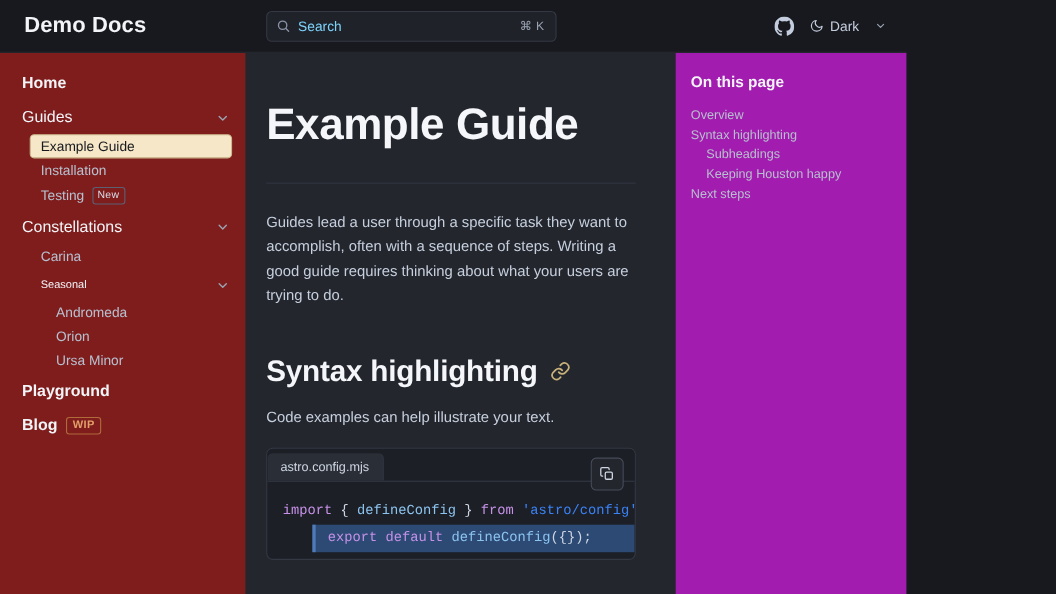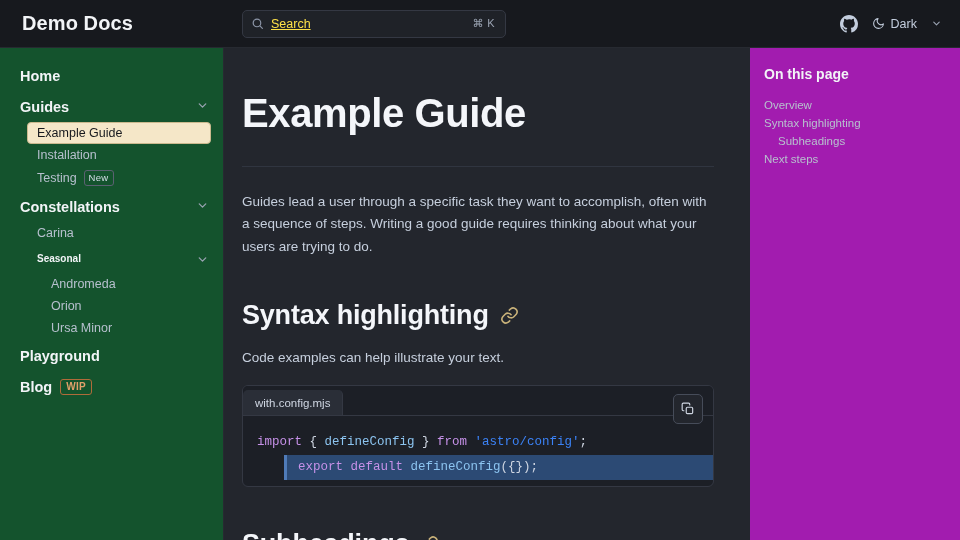--- a/index.html
+++ b/index.html
@@ -3,21 +3,21 @@
 <meta charset="utf-8">
 <style>
   * { box-sizing: border-box; margin: 0; padding: 0; }
   html, body {
     width: 960px; height: 540px;
     background: #17191e;
     color: #c3cddd;
     font-family: "Liberation Sans", sans-serif;
     overflow: hidden;
   }
-  .app { display: flex; flex-direction: column; width: 960px; height: 540px; }
+  .app { display: flex; flex-direction: column; width: 824px; height: 540px; }
 
   
   .header {
     height: 48px; flex: 0 0 48px;
     display: flex; align-items: center;
     background: #17191e;
     border-bottom: 1px solid #272a31;
     padding: 0 14px 0 22px;
     position: relative;
     z-index: 5;
@@ -32,21 +32,21 @@
     width: 264px; height: 28px;
     background: #1f2228;
     border: 1px solid #343843;
     border-radius: 5px;
     display: flex; align-items: center;
     padding: 0 8px;
     gap: 7px;
     cursor: text;
   }
   .search-icon { width: 13px; height: 13px; flex: 0 0 13px; color: #8b94a6; display:block; }
-  .search-placeholder { font-size: 12.5px; color: #fde047; flex: 1 1 auto; text-decoration: underline; }
+  .search-placeholder { font-size: 12.5px; color: #7dd3fc; flex: 1 1 auto; }
   .kbd {
     font-size: 11px; color: #9aa3b2;
     letter-spacing: .4px;
     padding-right: 2px;
   }
   .header-right {
     margin-left: auto; display: flex; align-items: center; gap: 14px;
     padding-right: 4px;
   }
   .gh-icon { width: 18px; height: 18px; color: #c3cddd; display: block; }
@@ -56,32 +56,32 @@
   }
   .moon-icon { width: 13px; height: 13px; display: block; color: #c3cddd; }
   .chev-small { width: 11px; height: 11px; color: #9aa3b2; display: block; }
 
   
   .body { flex: 1 1 auto; display: flex; min-height: 0; }
 
   
   .sidebar {
     width: 224px; flex: 0 0 224px;
-    background: #14532d;
+    background: #7f1d1d;
     border-right: 1px solid #272a31;
     padding: 14px 12px 20px 18px;
     overflow: hidden;
   }
   .nav-top {
     font-size: 14.5px; font-weight: 700; color: #f2f4f7;
     padding: 6px 0 6px 2px;
   }
   .group {
-    display: flex; 
-    font-size: 14.5px; font-weight: 700; color: #f2f4f7;
+    display: flex; align-items: center;
+    font-size: 14.5px; font-weight: 400; color: #f2f4f7;
     padding: 9px 2px 7px 2px;
   }
   .group .chev { margin-left: auto; width: 13px; height: 13px; color: #9aa3b2; }
   .group.sub { font-size: 10px; padding-left: 10px; }
   .sub-list { padding-left: 8px; border-left: 1px solid transparent; }
   .nav-item {
     font-size: 12.5px; color: #b7c0ce;
     padding: 4px 8px 4px 10px;
     border-radius: 4px;
     display: flex; align-items: center; gap: 7px;
@@ -312,21 +312,21 @@
             <svg class="anchor-icon" viewBox="0 0 24 24" fill="none" stroke="currentColor" stroke-width="2" stroke-linecap="round" stroke-linejoin="round">
               <path d="M10 13a5 5 0 0 0 7.5.5l3-3a5 5 0 0 0-7-7l-1.7 1.7"></path>
               <path d="M14 11a5 5 0 0 0-7.5-.5l-3 3a5 5 0 0 0 7 7l1.7-1.7"></path>
             </svg>
           </span>
         </h2>
         <p class="para">Code examples can help illustrate your text.</p>
 
         <div class="codeblock">
           <div class="code-tabs">
-            <div class="code-tab">with.config.mjs</div>
+            <div class="code-tab">astro.config.mjs</div>
           </div>
           <div class="code-body">
             <div class="code-line"><span class="tok-kw">import </span><span class="tok-punct">{ </span><span class="tok-fn">defineConfig</span><span class="tok-punct"> } </span><span class="tok-kw">from </span><span class="tok-str">'astro/config'</span><span class="tok-punct">;</span></div>
             <div class="code-line hl"><span class="tok-kw">export default </span><span class="tok-fn">defineConfig</span><span class="tok-punct">({});</span></div>
           </div>
           <div class="copy-btn">
             <span>
               <svg class="copy-icon" viewBox="0 0 24 24" fill="none" stroke="currentColor" stroke-width="2" stroke-linecap="round" stroke-linejoin="round">
                 <rect x="9" y="9" width="11" height="11" rx="2"></rect>
                 <path d="M5 15H4a2 2 0 0 1-2-2V4a2 2 0 0 1 2-2h9a2 2 0 0 1 2 2v1"></path>
@@ -346,17 +346,18 @@
         </h2>
 
       </div>
     </main>
 
     <aside class="toc">
       <div class="toc-title">On this page</div>
       <div class="toc-item">Overview</div>
       <div class="toc-item">Syntax highlighting</div>
       <div class="toc-item lvl2">Subheadings</div>
+      <div class="toc-item lvl2">Keeping Houston happy</div>
       <div class="toc-item">Next steps</div>
     </aside>
 
   </div>
 </div>
 
 </body></html>

